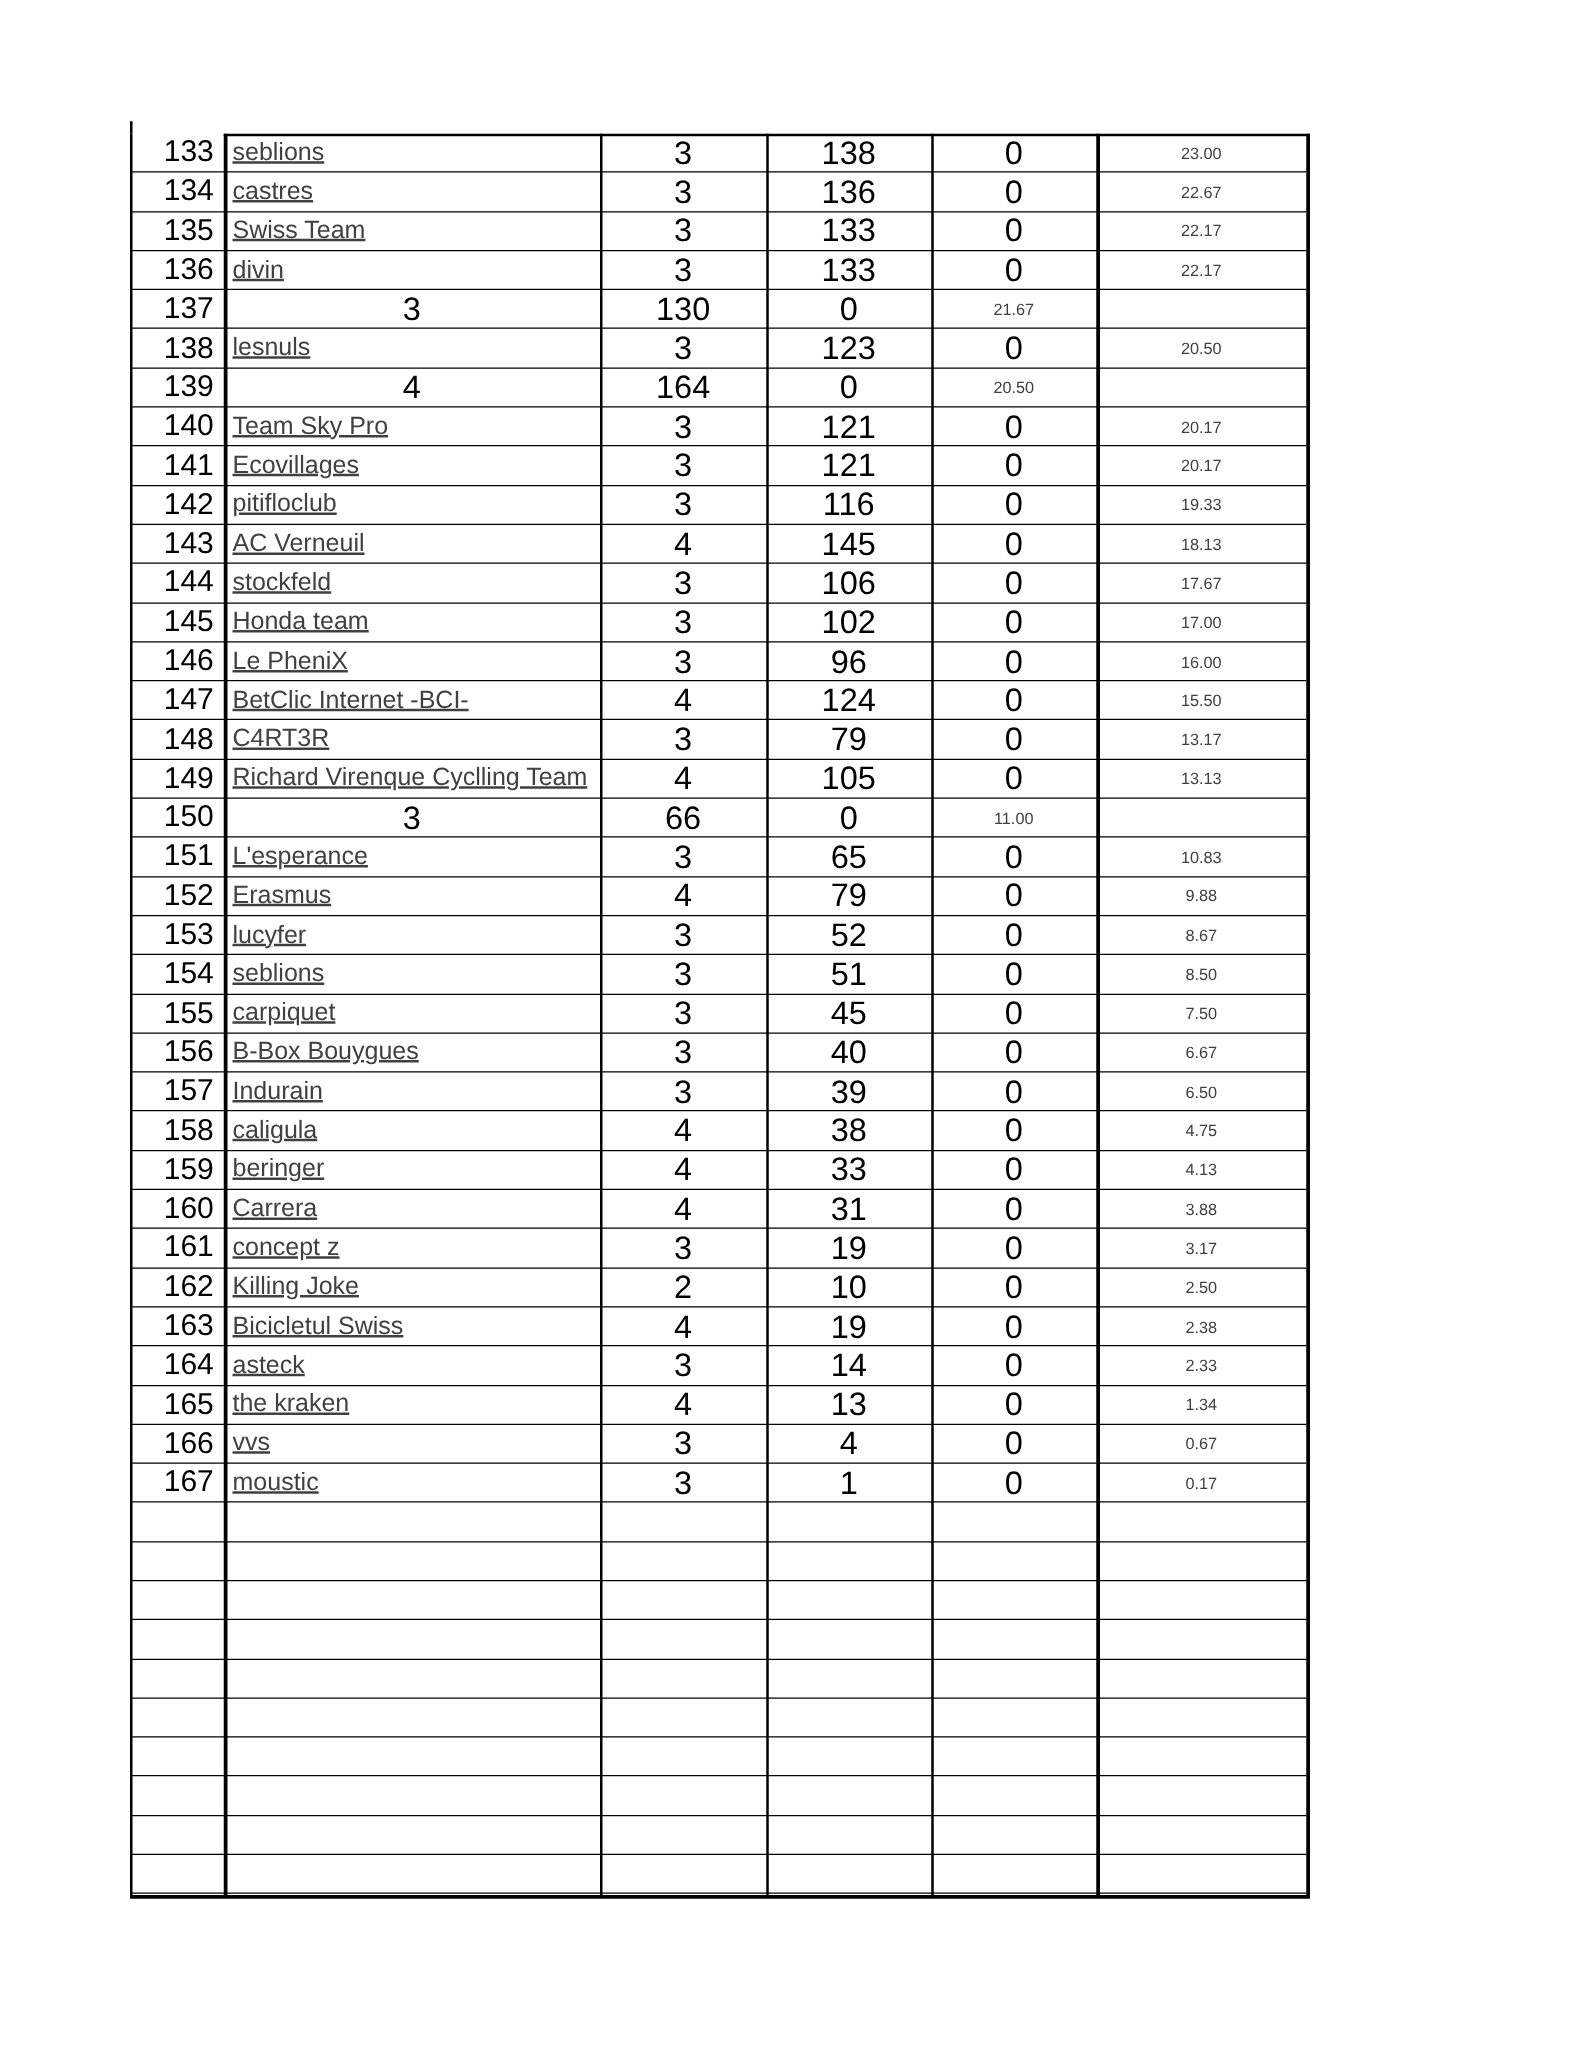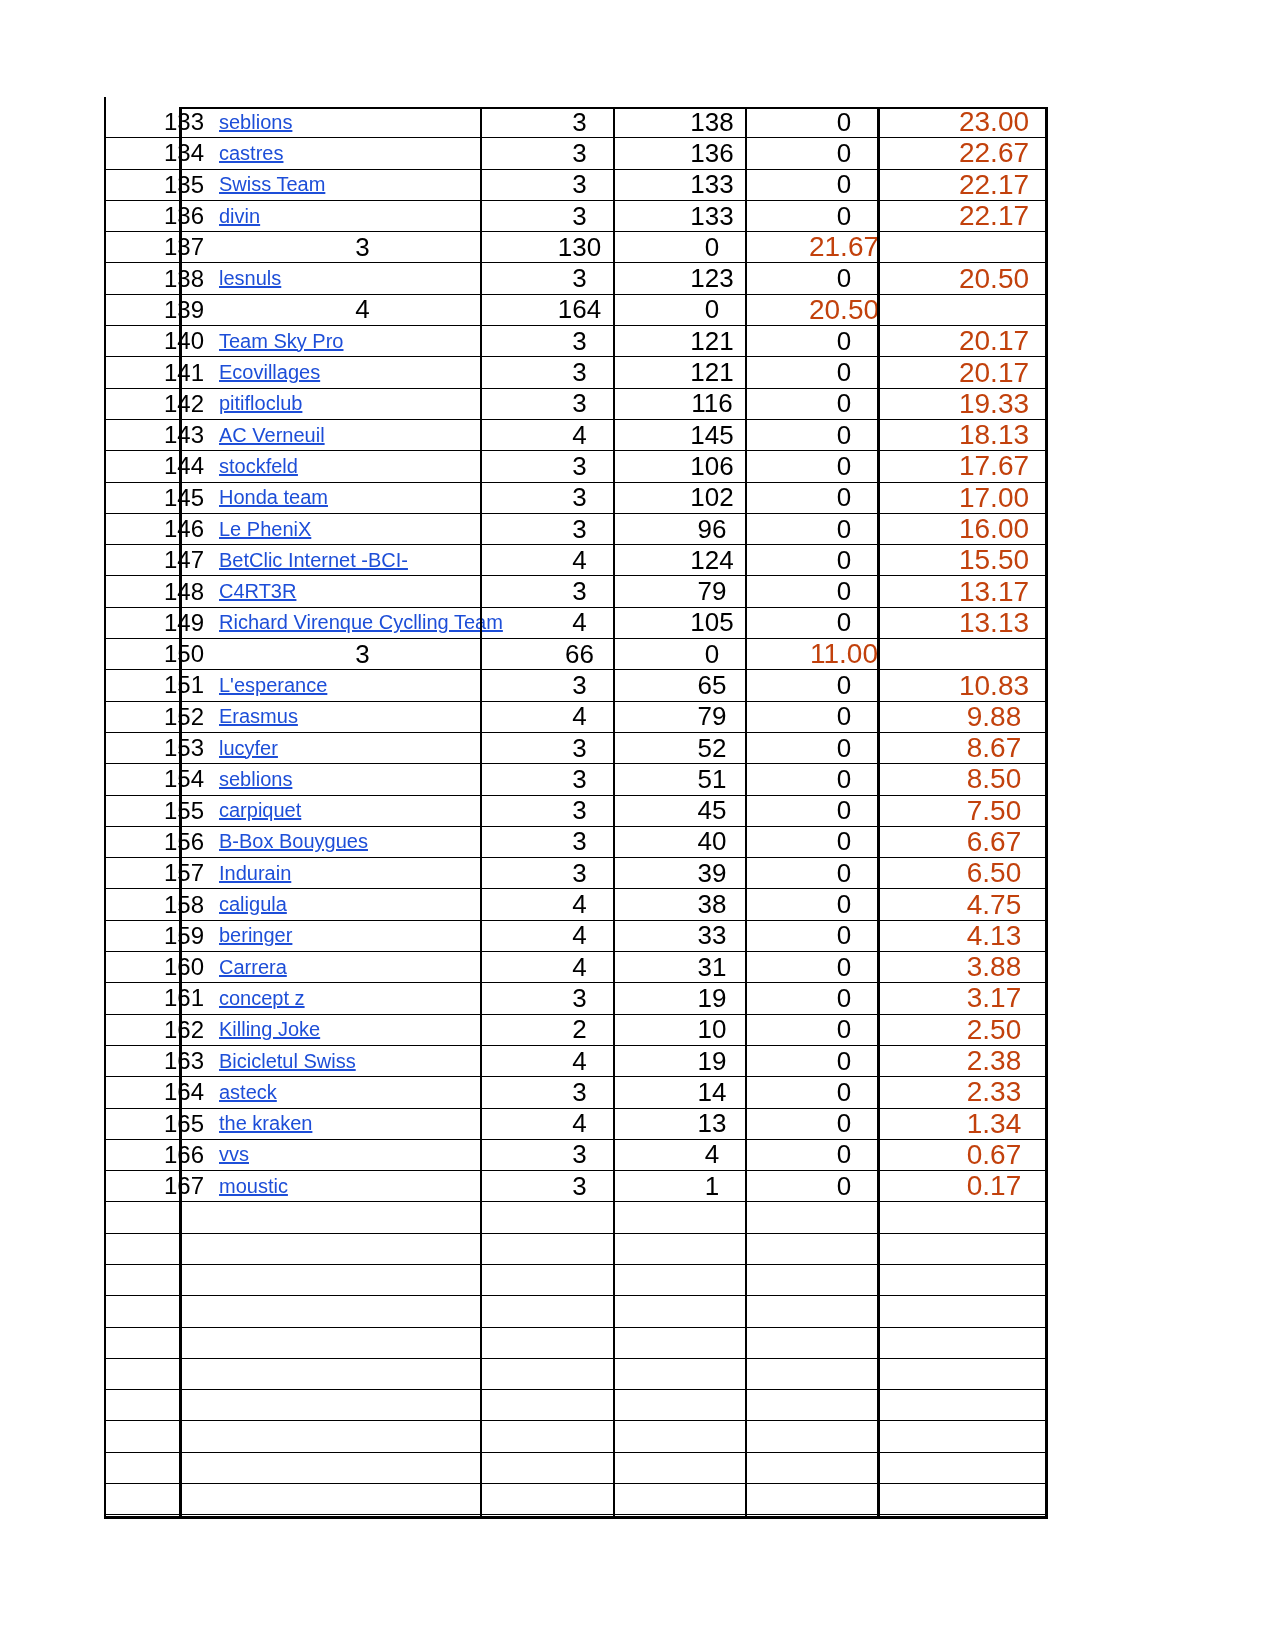--- a/index.html
+++ b/index.html
@@ -25,53 +25,52 @@
   .rows {
     position: relative;
     width: 941px;
   }
   .row {
     display: grid;
     grid-template-columns: 75px 301px 133px 132px 132px 168px;
     height: 31.3px;
     box-sizing: border-box;
     border-bottom: 1.5px solid #000000;
-    padding-left: 33px;
   }
   .cell {
     display: flex;
     align-items: center;
     overflow: hidden;
     white-space: nowrap;
   }
   .cell.rank {
     justify-content: flex-end;
     padding-right: 8px;
     font-size: 24px;
     color: #000000;
   }
   .cell.team {
     justify-content: flex-start;
     padding-left: 7px;
   }
   .team-link {
     font-size: 20px;
-    color: #1d4ed8;
+    color: #404040;
     text-decoration: underline;
     cursor: pointer;
   }
   .cell.num {
     justify-content: center;
     font-size: 26px;
     color: #000000;
   }
   .cell.avg {
     justify-content: center;
-    font-size: 28px;
-    color: #c2410c;
+    font-size: 13px;
+    color: #404040;
   }
   
   .vline {
     position: absolute;
     top: 0;
     height: 1408.5px;
     background: #000000;
   }
   .vl-0 { left: 0;     width: 1.5px; }
   .vl-1 { left: 75px;  width: 2.5px; }

